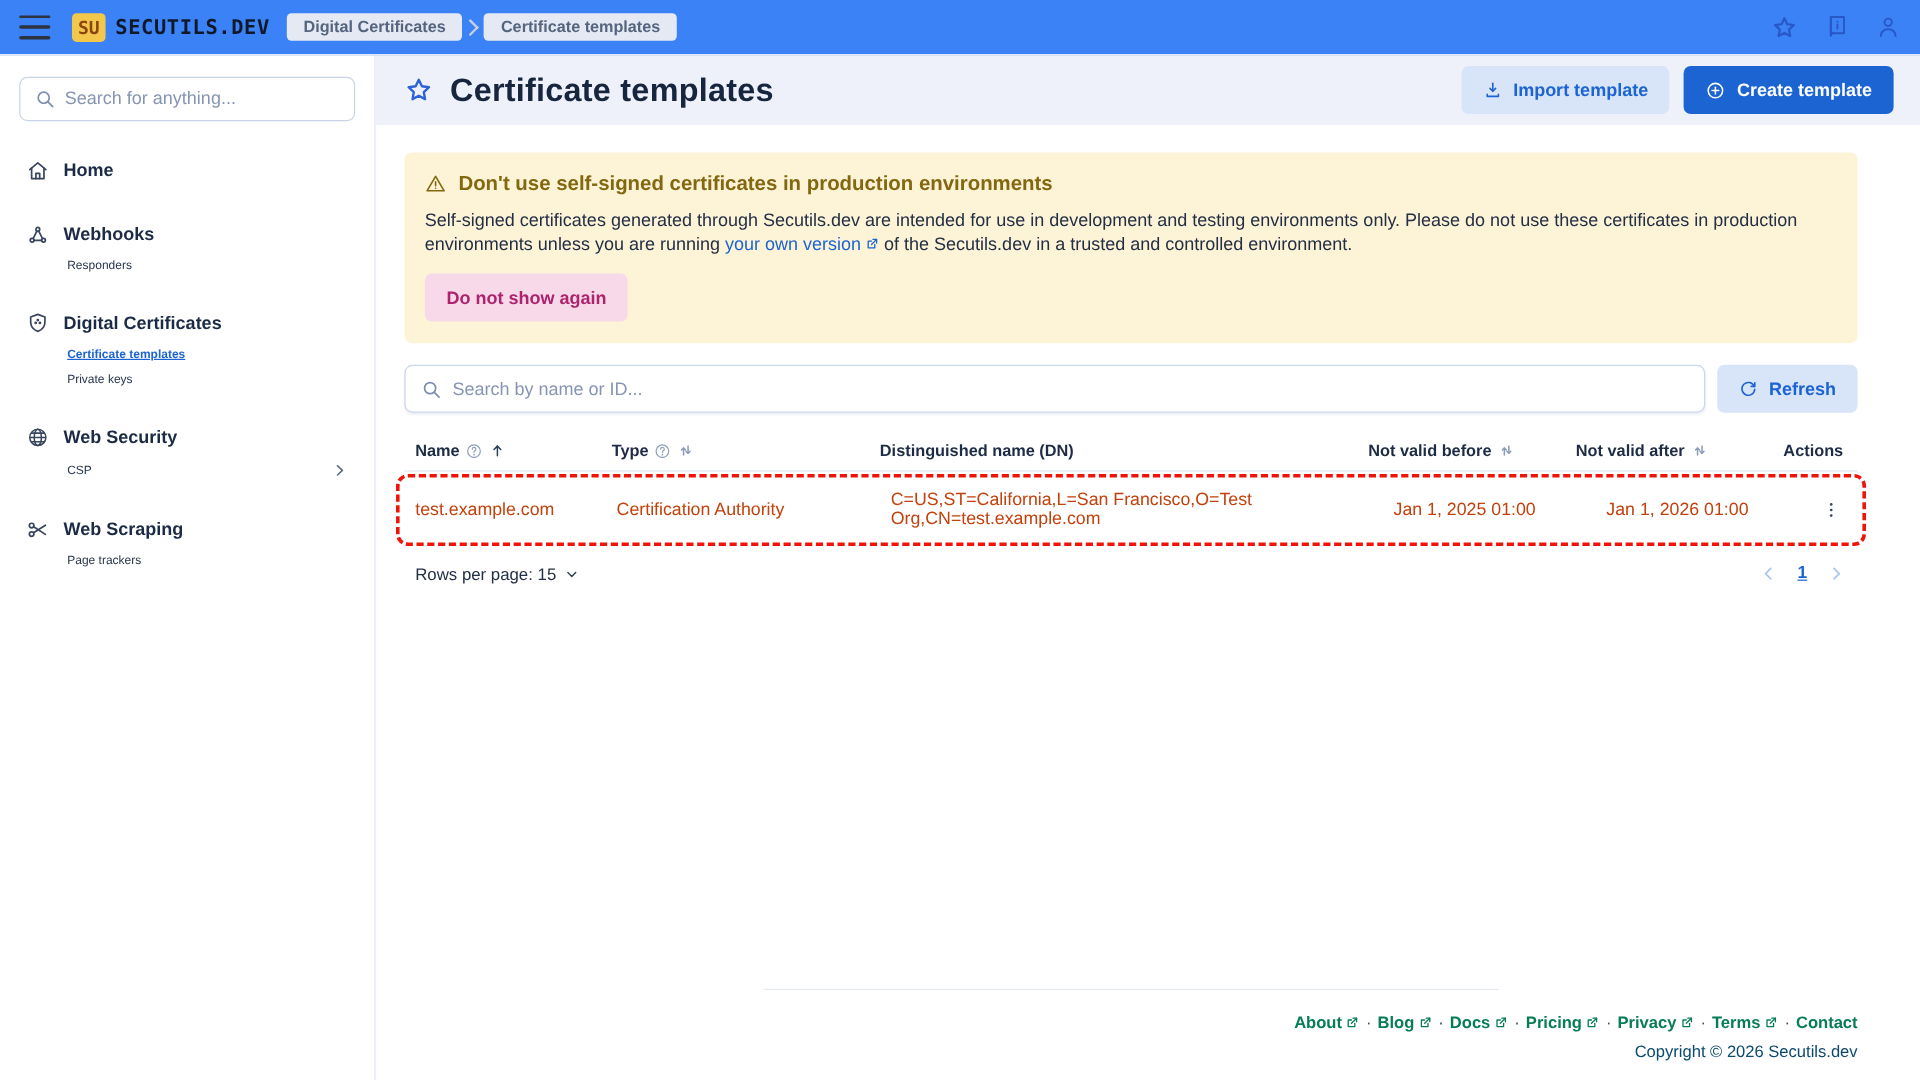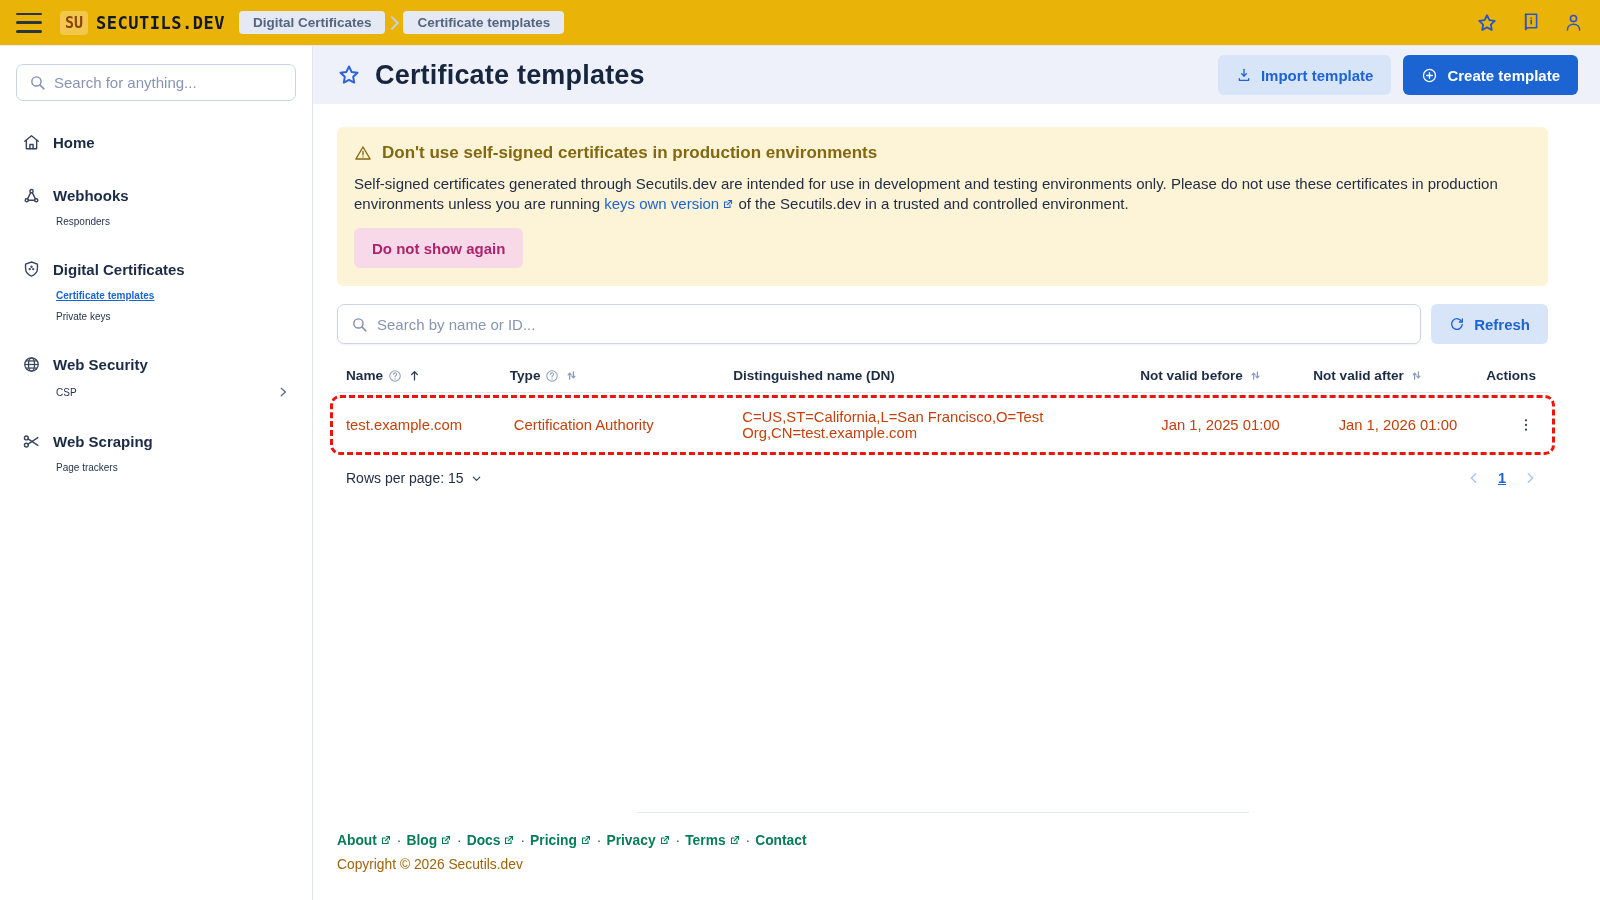--- a/index.html
+++ b/index.html
@@ -1,21 +1,21 @@
 <!DOCTYPE html>
 <html><head>
 <meta charset="utf-8">
 <style>
   * { margin:0; padding:0; box-sizing:border-box; }
   html,body { width:1600px; height:900px; overflow:hidden; background:#fff;
               font-family:"Liberation Sans", sans-serif; color:#1f2a3d; }
 
   
   .topbar { height:46px; display:flex; align-items:center; padding:0 16px;
-            background:#eab308; border-bottom:1px solid #e4e9f2; position:relative; z-index:5; }
+            background:#3b82f6; border-bottom:1px solid #e4e9f2; position:relative; z-index:5; }
   .hamburger { width:26px; height:20px; display:flex; flex-direction:column; justify-content:space-between;
                background:none; border:none; cursor:pointer; margin-right:18px; }
   .hamburger span { display:block; height:2.6px; background:#2c3442; border-radius:2px; }
   .brand { display:flex; align-items:center; gap:8px; cursor:pointer; }
   .logo-badge { background:#f3c74b; color:#8a4513; font-family:"DejaVu Sans Mono", monospace;
                 font-weight:700; font-size:15px; padding:3px 5px; border-radius:4px; }
   .brand-text { font-family:"DejaVu Sans Mono", monospace; font-weight:700; font-size:17px;
                 color:#111827; letter-spacing:0.5px; }
   .breadcrumbs { display:flex; align-items:center; margin-left:14px; }
   .crumb { background:#e4e9f3; color:#55657f; font-size:13.5px; font-weight:600;
@@ -98,27 +98,27 @@
   .kebab { background:none; border:none; cursor:pointer; color:#38485f; display:flex; padding:2px; }
 
   .pager { display:flex; align-items:center; margin-top:15px; }
   .rows-per-page { display:flex; align-items:center; gap:6px; font-size:14px; color:#232f45;
                    cursor:pointer; padding-left:9px; }
   .page-nav { margin-left:auto; display:flex; align-items:center; gap:16px; padding-right:10px; }
   .page-chev { color:#a9c6f2; display:flex; background:none; border:none; cursor:pointer; }
   .page-num { color:#1c64d2; font-size:14.5px; font-weight:700; text-decoration:underline; cursor:pointer; }
 
   
-  .footer { margin-top:auto; padding-bottom:28px; text-align:left; }
+  .footer { margin-top:auto; padding-bottom:16px; text-align:right; }
   .footer-divider { width:612px; height:1px; background:#e3e8f0; margin:0 auto 20px; }
   .footer-links { font-size:13.8px; font-weight:700; color:#333f55; }
   .flink { color:#077d54; text-decoration:none; cursor:pointer; }
   .flink .ext-ic { color:#077d54; }
   .fsep { margin:0 5px; color:#3a4a63; font-weight:400; }
-  .copyright { margin-top:9px; font-size:13.8px; color:#a16207; }
+  .copyright { margin-top:9px; font-size:13.8px; color:#0c4a6e; }
 
   svg { display:block; }
 </style>
 </head>
 <body>
 
 <header class="topbar">
   <button class="hamburger">
     <span></span>
       <span></span>
@@ -303,21 +303,21 @@
         <div class="callout-title">
           <span>
             <svg width="18" height="18" viewBox="0 0 24 24" fill="none" stroke="currentColor" stroke-width="1.8" stroke-linecap="round" stroke-linejoin="round">
                 <path d="M12 4L21.5 20h-19z"></path>
                 <path d="M12 10v4.5"></path>
                 <path d="M12 17.2v.01"></path>
               </svg>
           </span>
           <span>Don't use self-signed certificates in production environments</span>
         </div>
-        <p class="callout-body"><span>Self-signed certificates generated through Secutils.dev are intended for use in development and testing environments only. Please do not use these certificates in production environments unless you are running </span><a class="inline-link"><span>keys own version</span><span class="ext-ic">
+        <p class="callout-body"><span>Self-signed certificates generated through Secutils.dev are intended for use in development and testing environments only. Please do not use these certificates in production environments unless you are running </span><a class="inline-link"><span>your own version</span><span class="ext-ic">
                 <svg width="12" height="12" viewBox="0 0 24 24" fill="none" stroke="currentColor" stroke-width="2.2" stroke-linecap="round" stroke-linejoin="round">
                   <path d="M13 5h6v6"></path>
                   <path d="M19 5l-8.5 8.5"></path>
                   <path d="M16 13.5V19H5V8h5.5"></path>
                 </svg>
               </span></a><span> of the Secutils.dev in a trusted and controlled environment.</span></p>
         <button class="btn btn-pink">
           <span>Do not show again</span>
         </button>
       </section>

